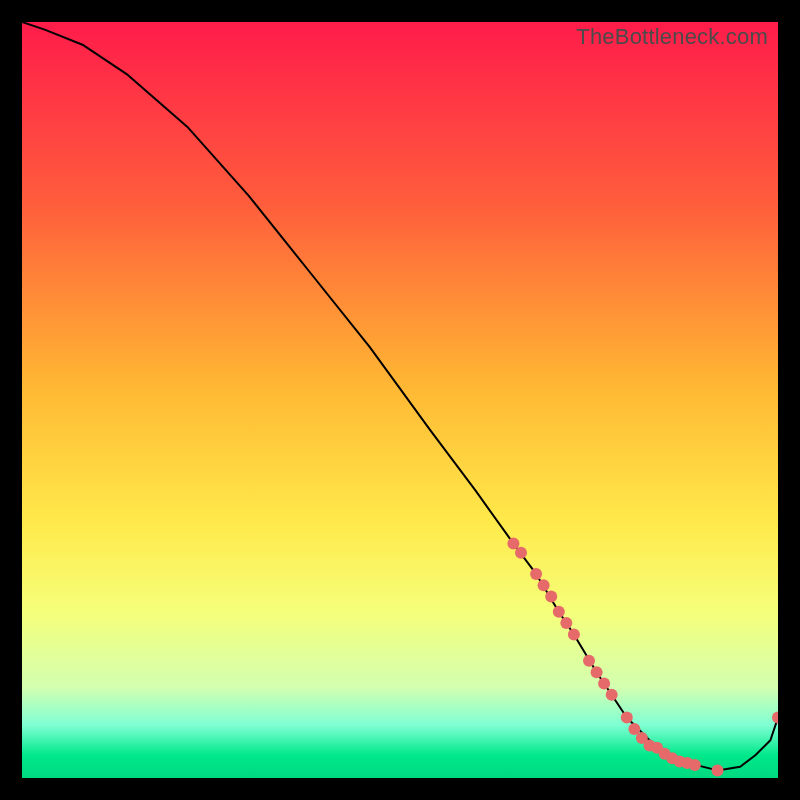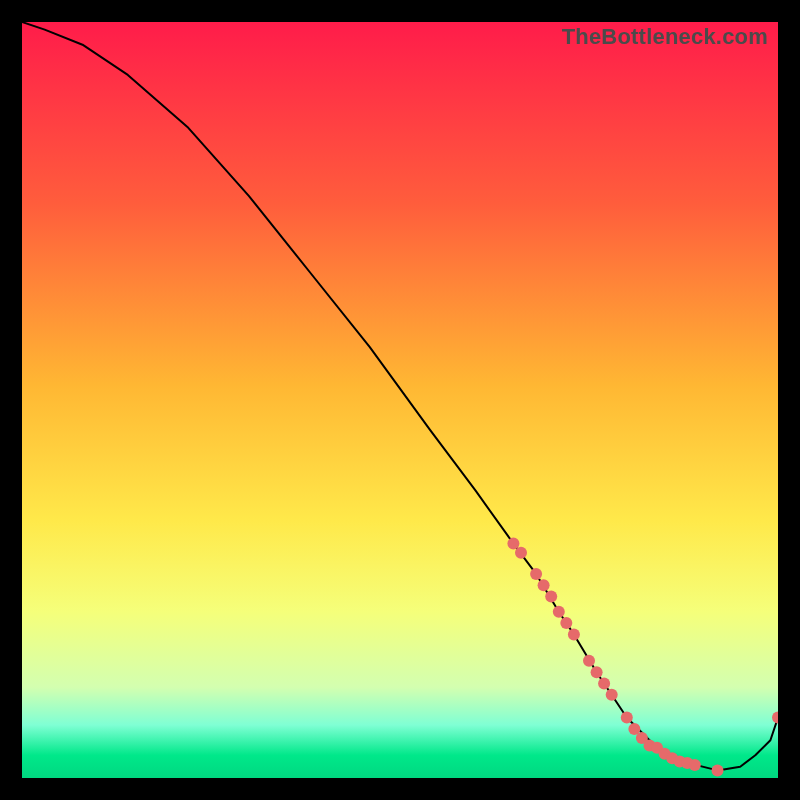--- a/index.html
+++ b/index.html
@@ -33,21 +33,21 @@
       #00e88a 97%,
       #00d880 100%);
   }
   .watermark {
     position: absolute;
     top: 2px;
     right: 10px;
     color: #4b4b4b;
     font-size: 22px;
     letter-spacing: 0.2px;
-    font-weight: 700;
+    font-weight: 400;
     user-select: none;
   }
   svg {
     position: absolute;
     left: 0;
     top: 0;
   }
   .curve {
     fill: none;
     stroke: #000;

